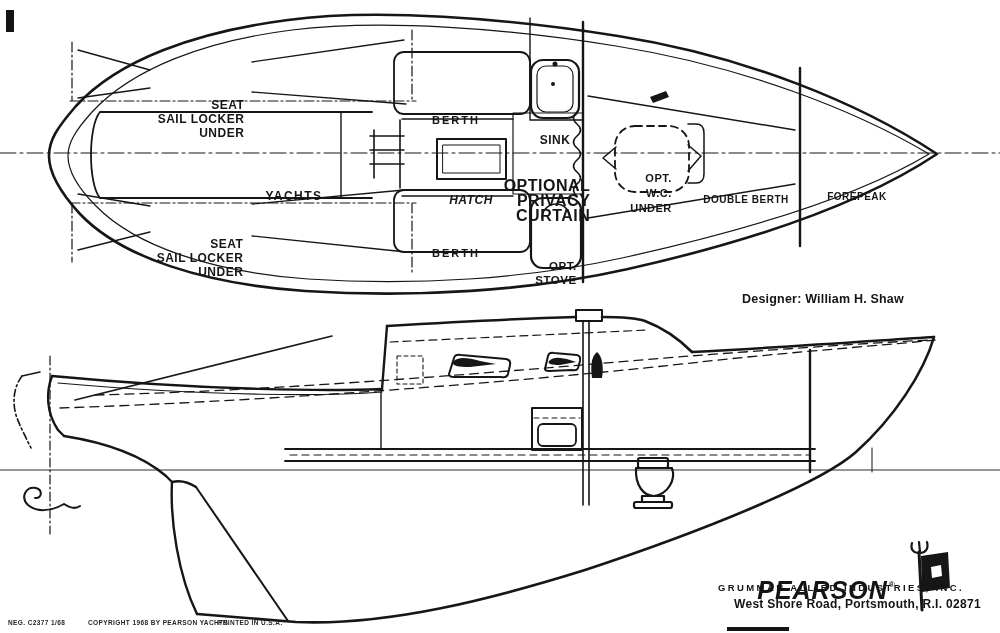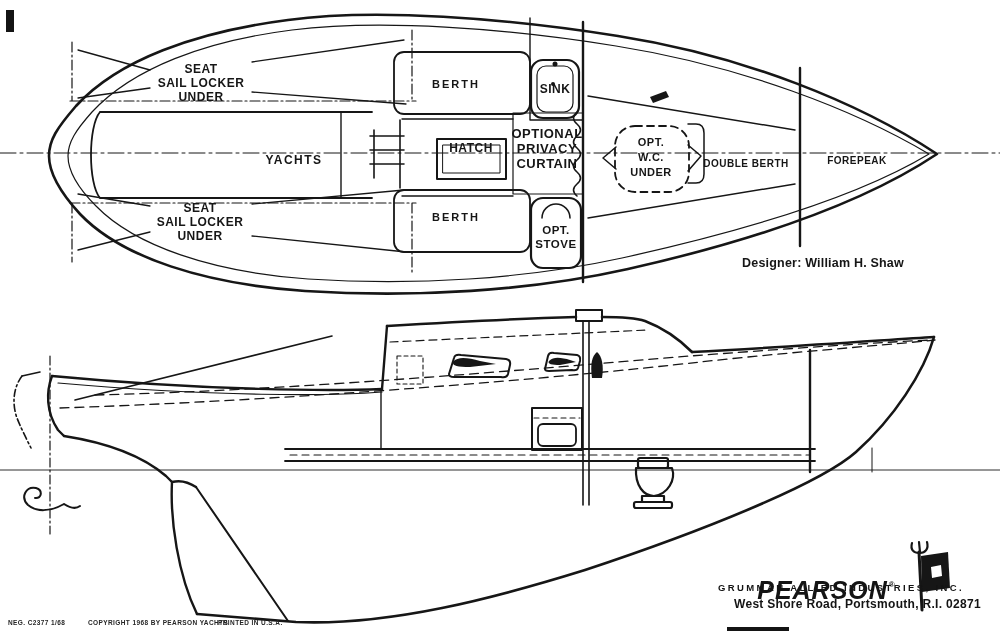--- a/index.html
+++ b/index.html
@@ -1,21 +1,21 @@
 <!DOCTYPE html>
 <html><head>
 <meta charset="utf-8">
 <style>
   html,body{margin:0;padding:0;background:#e8e8e8;}
   .stage{position:relative;width:1000px;height:633px;background:#ffffff;overflow:hidden;
          font-family:"Liberation Sans",sans-serif;color:#141414;}
   svg.draw{position:absolute;left:0;top:0;}
   
   .lbl{position:absolute;transform:translate(-50%,-50%);font-weight:700;color:#161616;
-       white-space:nowrap;text-align:center;line-height:14px;letter-spacing:.5px;}
+       white-space:nowrap;text-align:right;line-height:14px;letter-spacing:.5px;margin-top:36px;}
   .lbl .ln{display:block;}
   .sz11{font-size:11px;} .sz12{font-size:12px;} .sz13{font-size:10px;}
   .ls2{letter-spacing:2px;}
   
   .logo{position:absolute;left:718px;top:498px;width:272px;height:134px;}
   .brand-line{position:absolute;top:40px;left:0;width:100%;display:flex;justify-content:center;
               align-items:flex-end;gap:12px;}
   .brand-word{font-style:italic;font-weight:800;font-size:25px;letter-spacing:1px;line-height:26px;}
   .regmark{font-size:8px;font-weight:700;font-style:normal;position:relative;top:-12px;left:1px;}
   .flagbox{width:44px;height:74px;position:relative;margin-bottom:-2px;flex:0 0 44px;}
@@ -156,23 +156,23 @@
     <span class="ln">UNDER</span>
   </div>
   <div class="lbl sz12" style="left:200px;top:222px;">
     <span class="ln">SEAT</span>
     <span class="ln">SAIL LOCKER</span>
     <span class="ln">UNDER</span>
   </div>
   <div class="lbl sz11 ls2" style="left:456px;top:84px;">BERTH</div>
   <div class="lbl sz11 ls2" style="left:456px;top:217px;">BERTH</div>
   <div class="lbl sz12" style="left:294px;top:160px;letter-spacing:1.5px;">YACHTS</div>
-  <div class="lbl sz12" style="left:471px;top:148px;">HATCH</div>
-  <div class="lbl sz12" style="left:555px;top:89px;">SINK</div>
-  <div class="lbl" style="left:547px;top:148px;font-size:13px;line-height:15px;">
+  <div class="lbl sz12" style="left:471px;top:164px;font-style:italic;">HATCH</div>
+  <div class="lbl sz12" style="left:555px;top:104px;">SINK</div>
+  <div class="lbl" style="left:547px;top:164px;font-size:16px;line-height:15px;">
     <span class="ln">OPTIONAL</span>
     <span class="ln">PRIVACY</span>
     <span class="ln">CURTAIN</span>
   </div>
   <div class="lbl sz11" style="left:651px;top:157px;line-height:15px;">
     <span class="ln">OPT.</span>
     <span class="ln">W.C.</span>
     <span class="ln">UNDER</span>
   </div>
   <div class="lbl" style="left:556px;top:237px;font-size:11.5px;">

